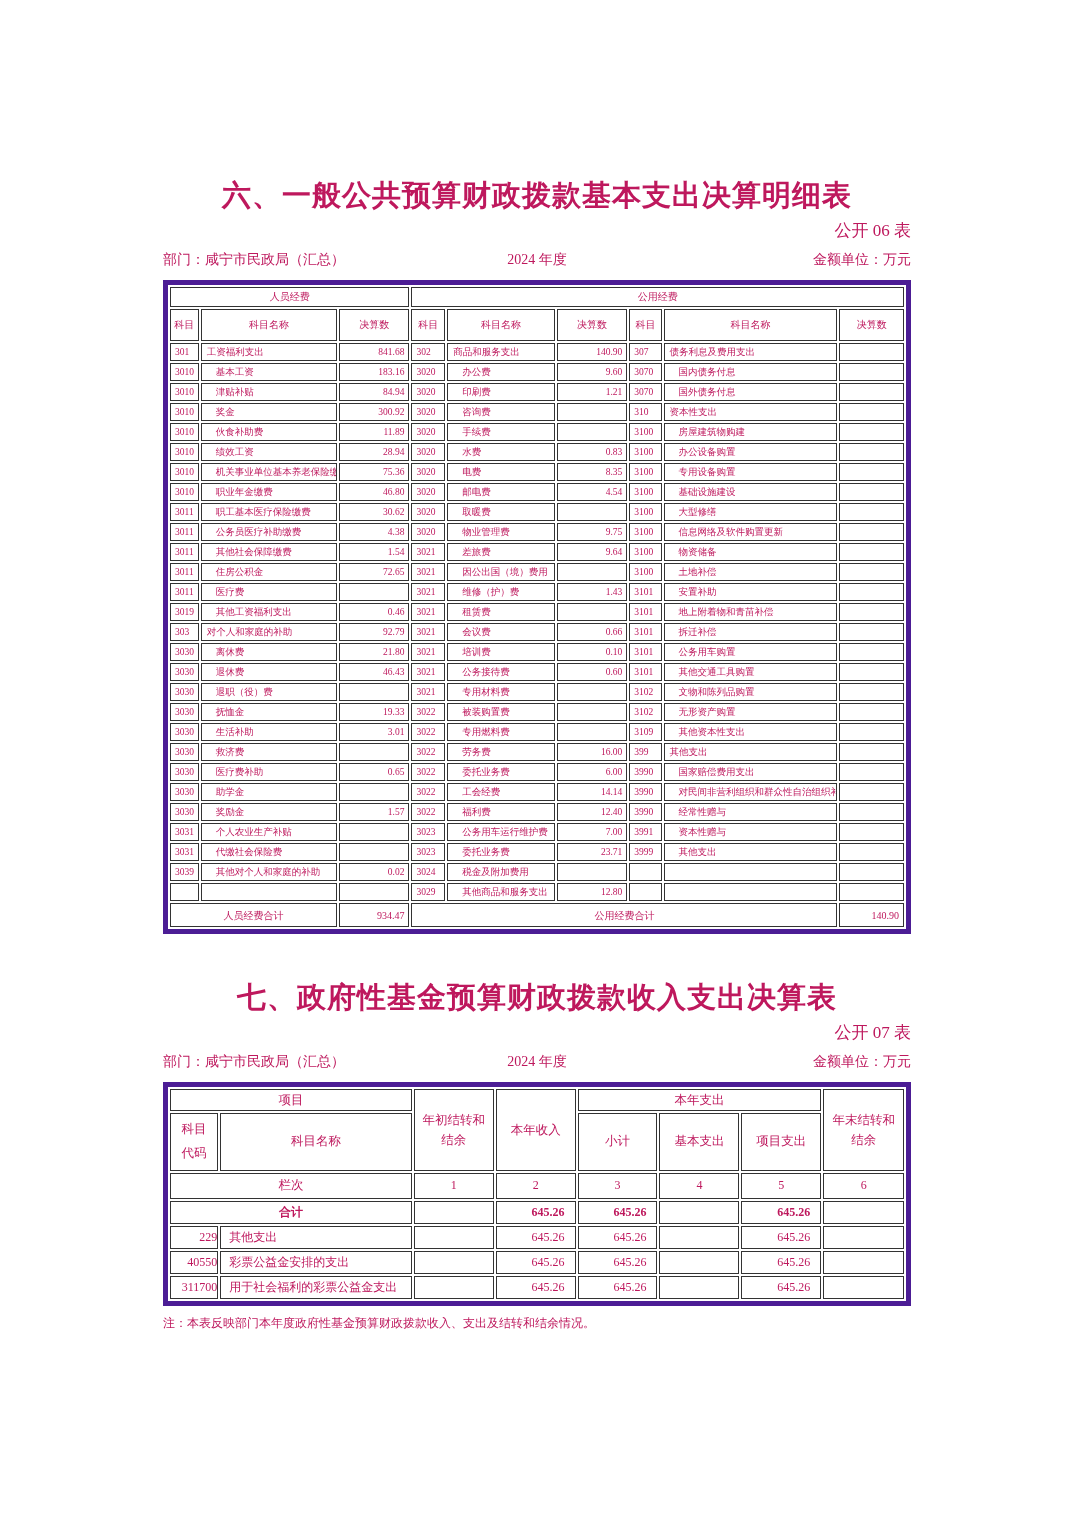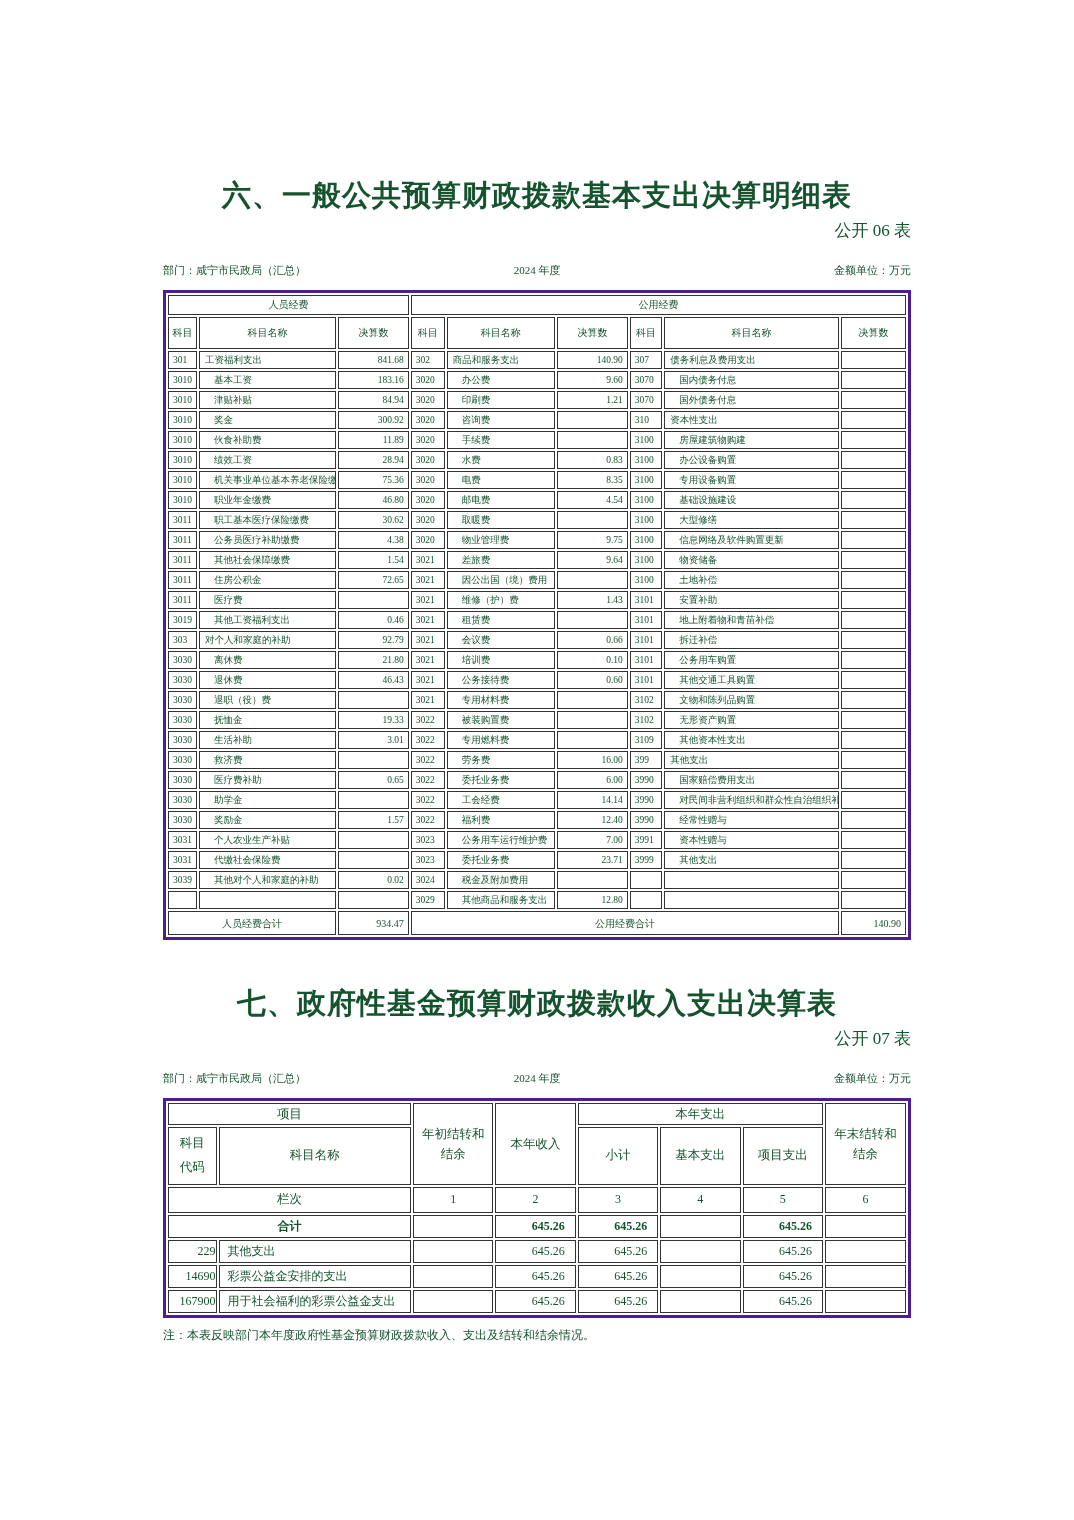--- a/index.html
+++ b/index.html
@@ -1,38 +1,38 @@
 <!DOCTYPE html>
 <html><head>
 <meta charset="utf-8">
 <style>
   html,body { margin:0; padding:0; background:#e8e8e8; }
   .page {
     width:1074px; height:1520px; background:#ffffff; margin:0 auto;
     position:relative; box-sizing:border-box; padding-top:178px;
-    font-family:"Liberation Serif","DejaVu Serif",serif; color:#14532d;
+    font-family:"Liberation Serif","DejaVu Serif",serif; color:#be185d;
   }
   .content { width:748px; margin:0 auto; }
   .doc-title {
     font-family:"Liberation Sans","DejaVu Sans",sans-serif;
     font-weight:bold; font-size:29px; text-align:center; margin:0;
     letter-spacing:1px; line-height:34px;
   }
   .pub-label { text-align:right; font-size:17px; margin-top:9px; line-height:20px; }
   .meta-row {
     display:grid; grid-template-columns:1fr auto 1fr; align-items:baseline;
-    font-size:11px; margin-top:18px; margin-bottom:9px; line-height:22px;
+    font-size:14px; margin-top:8px; margin-bottom:9px; line-height:22px;
   }
   .meta-row .m-left { text-align:left; }
   .meta-row .m-mid { text-align:center; }
   .meta-row .m-right { text-align:right; }
 
   table {
     border-collapse:separate; border-spacing:2px; table-layout:fixed;
-    width:748px; background:#ffffff; border:3px solid #4c1d95;
+    width:748px; background:#ffffff; border:5px solid #4c1d95;
   }
   th, td {
     border:1px solid #333; overflow:hidden; white-space:nowrap;
     font-weight:normal; padding:0; vertical-align:middle;
   }
   
   #t6 th { font-size:10px; text-align:center; }
   #t6 .group-row th { height:18px; }
   #t6 .colhead-row th { height:30px; }
   #t6 td { font-size:9.5px; height:16px; line-height:1.1; }
@@ -486,31 +486,31 @@
               <td class="code">229</td>
               <td class="name">其他支出</td>
               <td class="num"></td>
               <td class="num">645.26</td>
               <td class="num">645.26</td>
               <td class="num"></td>
               <td class="num">645.26</td>
               <td class="num"></td>
             </tr>
             <tr>
-              <td class="code">14690</td>
+              <td class="code">40550</td>
               <td class="name">彩票公益金安排的支出</td>
               <td class="num"></td>
               <td class="num">645.26</td>
               <td class="num">645.26</td>
               <td class="num"></td>
               <td class="num">645.26</td>
               <td class="num"></td>
             </tr>
             <tr>
-              <td class="code">167900</td>
+              <td class="code">311700</td>
               <td class="name">用于社会福利的彩票公益金支出</td>
               <td class="num"></td>
               <td class="num">645.26</td>
               <td class="num">645.26</td>
               <td class="num"></td>
               <td class="num">645.26</td>
               <td class="num"></td>
             </tr>
           </tbody>
       </table>

